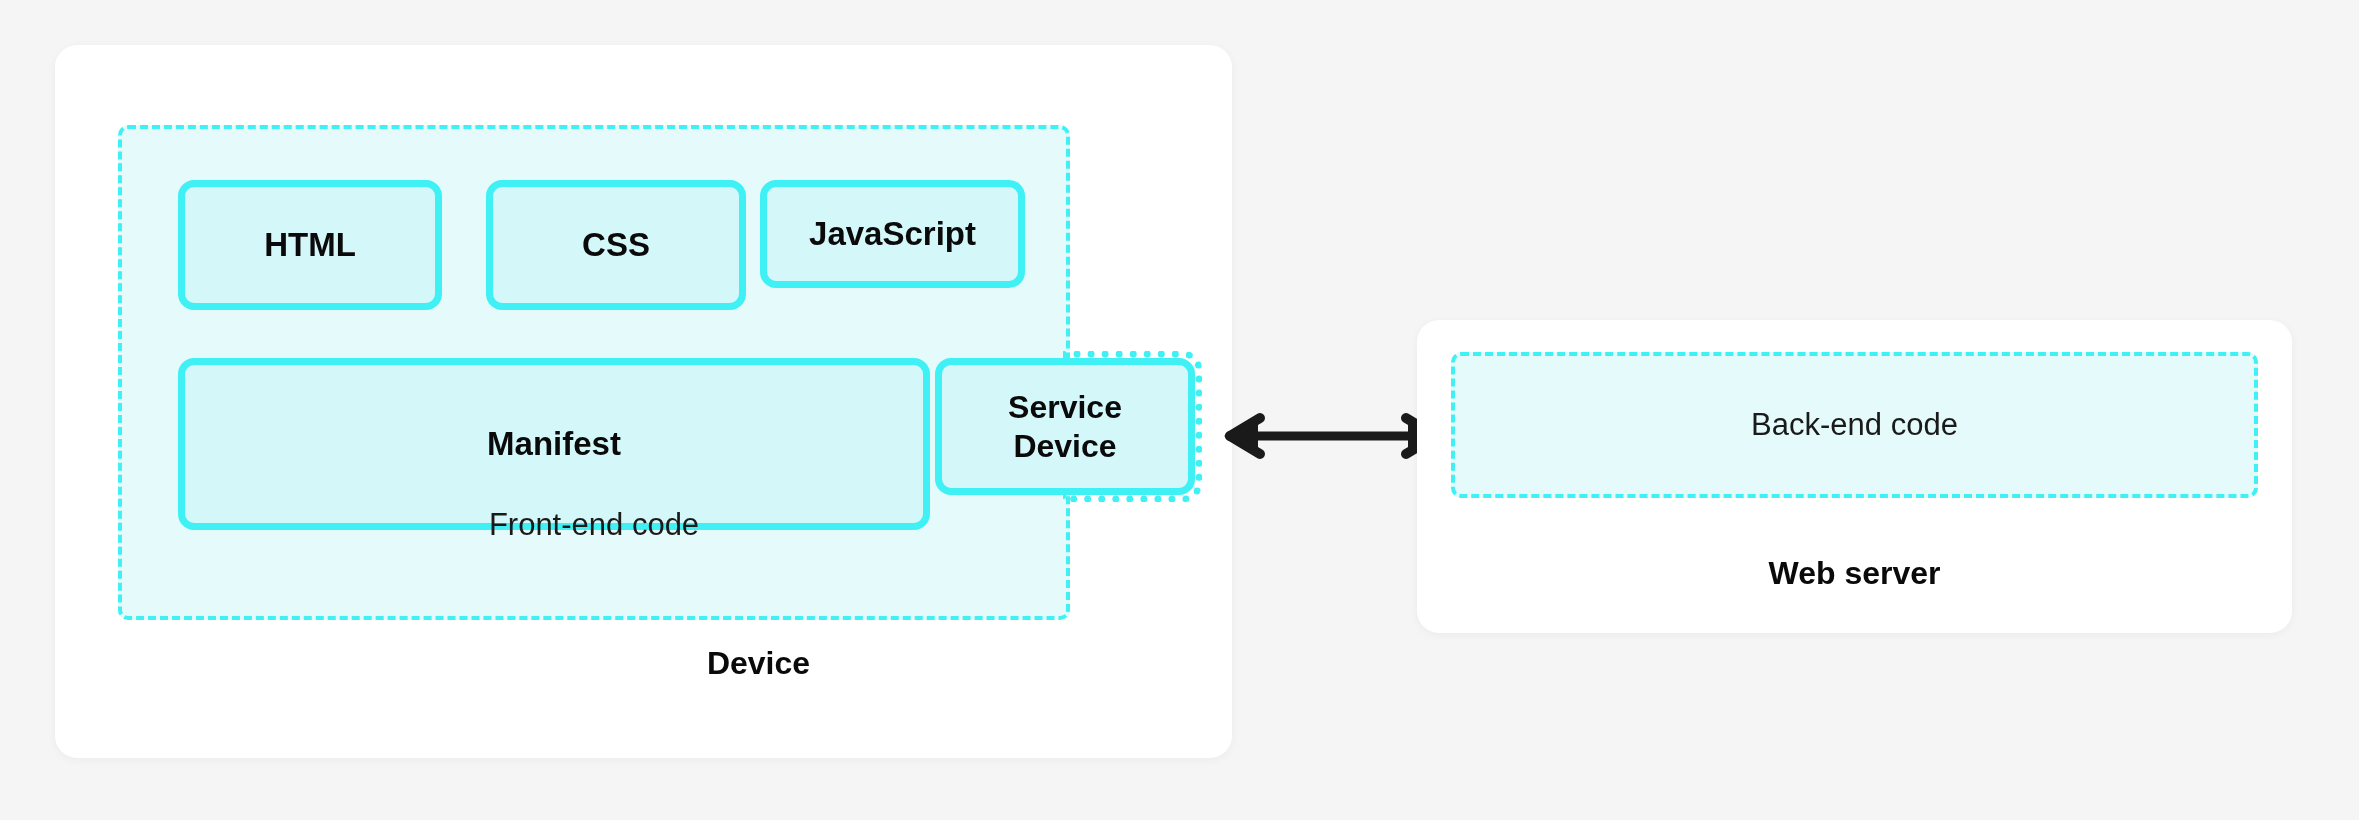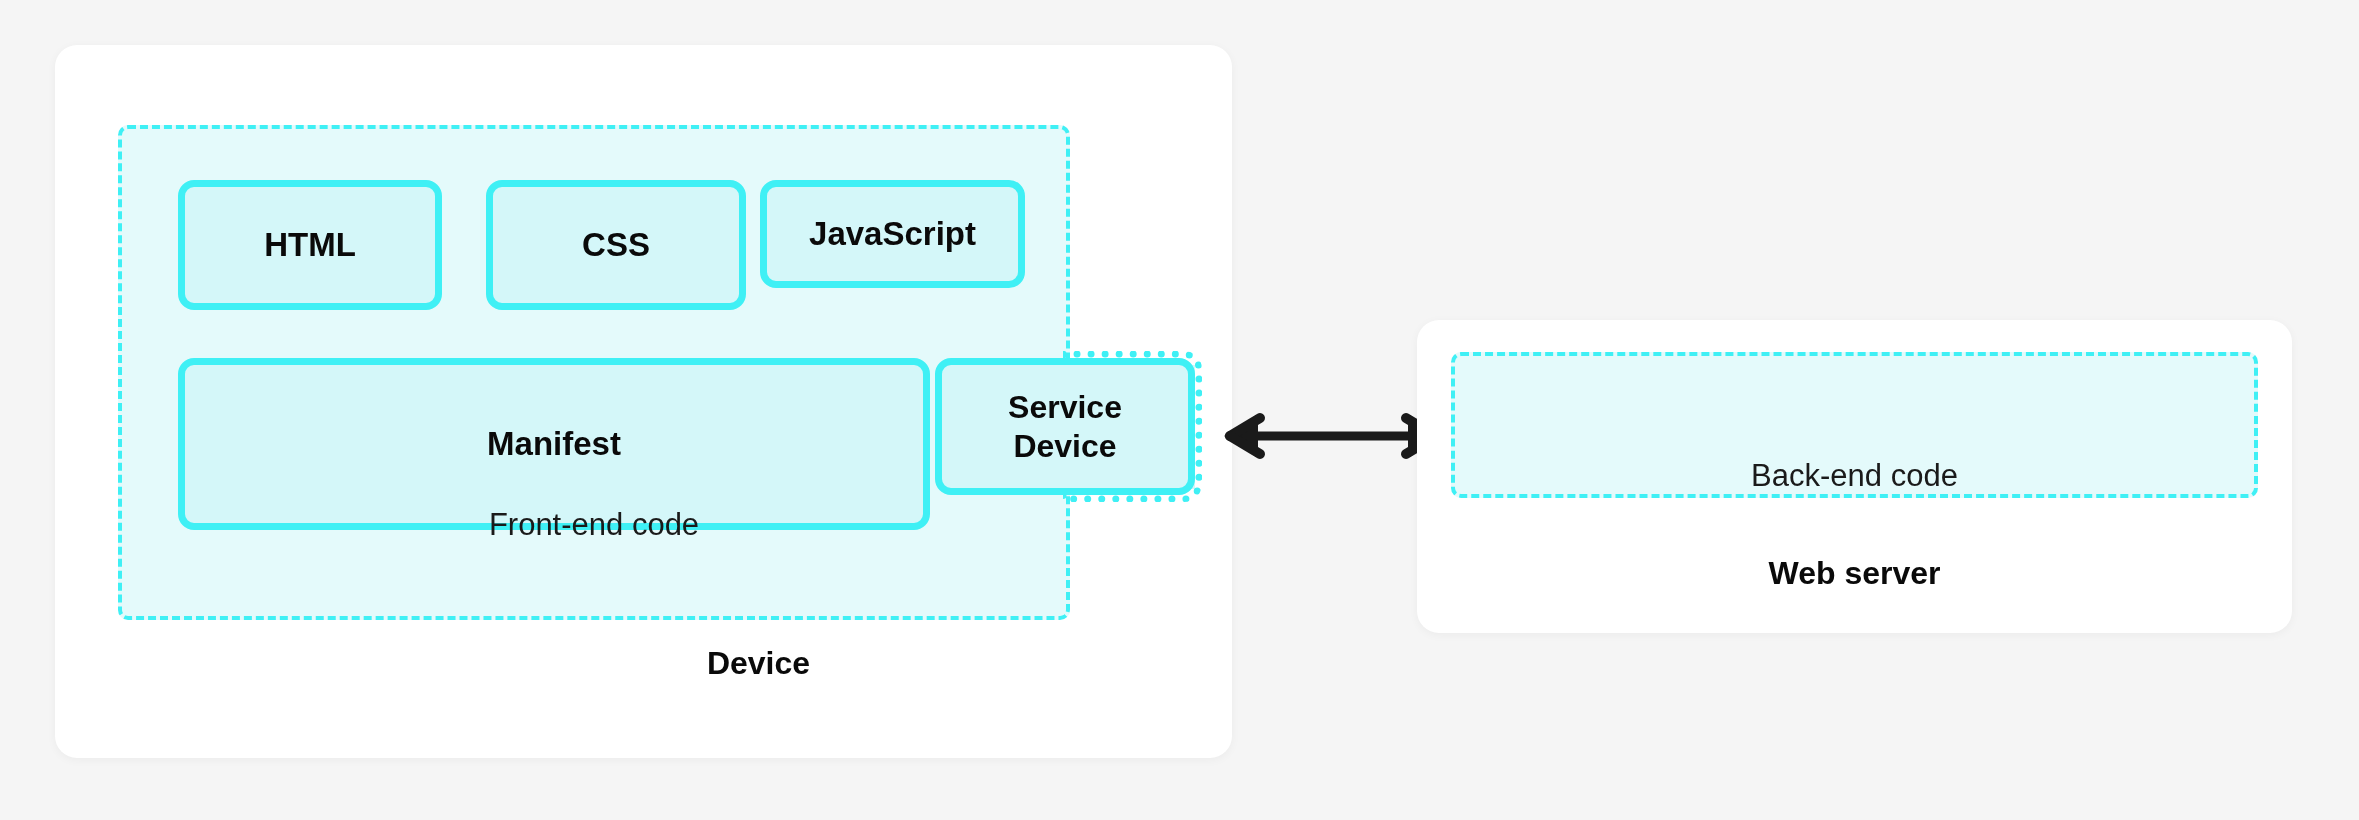--- a/index.html
+++ b/index.html
@@ -180,20 +180,20 @@
     <polygon points="2,31 36,11 36,51" fill="#1a1a1a"></polygon>
     <polygon points="220,31 186,11 186,51" fill="#1a1a1a"></polygon>
     <line x1="8" y1="31" x2="38" y2="13" stroke="#1a1a1a" stroke-width="10" stroke-linecap="round"></line>
     <line x1="8" y1="31" x2="38" y2="49" stroke="#1a1a1a" stroke-width="10" stroke-linecap="round"></line>
     <line x1="214" y1="31" x2="184" y2="13" stroke="#1a1a1a" stroke-width="10" stroke-linecap="round"></line>
     <line x1="214" y1="31" x2="184" y2="49" stroke="#1a1a1a" stroke-width="10" stroke-linecap="round"></line>
   </svg>
 
   <div class="card" id="webserver-card">
 
-    <div class="dashed-region" id="backend-region" style="left:34px; top:32px;align-items:flex-end;">
+    <div class="dashed-region" id="backend-region" style="left:34px; top:32px;">
       <span class="region-caption" style="position:static; width:auto;">Back-end code</span>
     </div>
 
     <div class="card-caption" id="webserver-caption" style="left:0; top:205px; width:875px;margin-top:30px;">Web server</div>
   </div>
 
 </div>
 
 </body></html>

